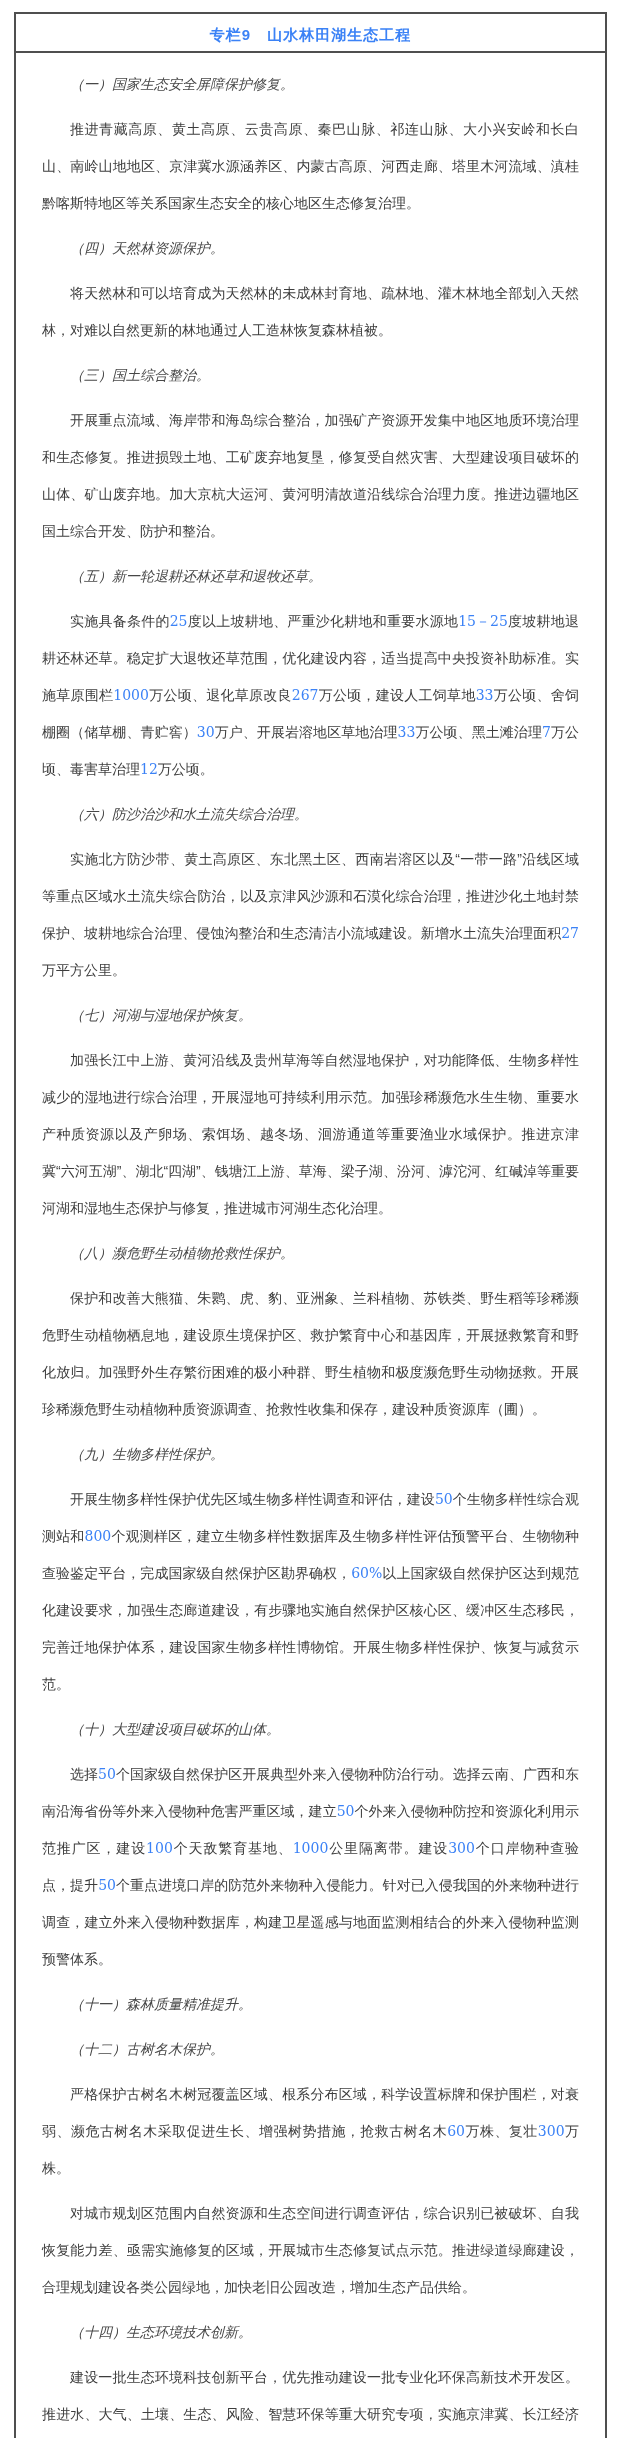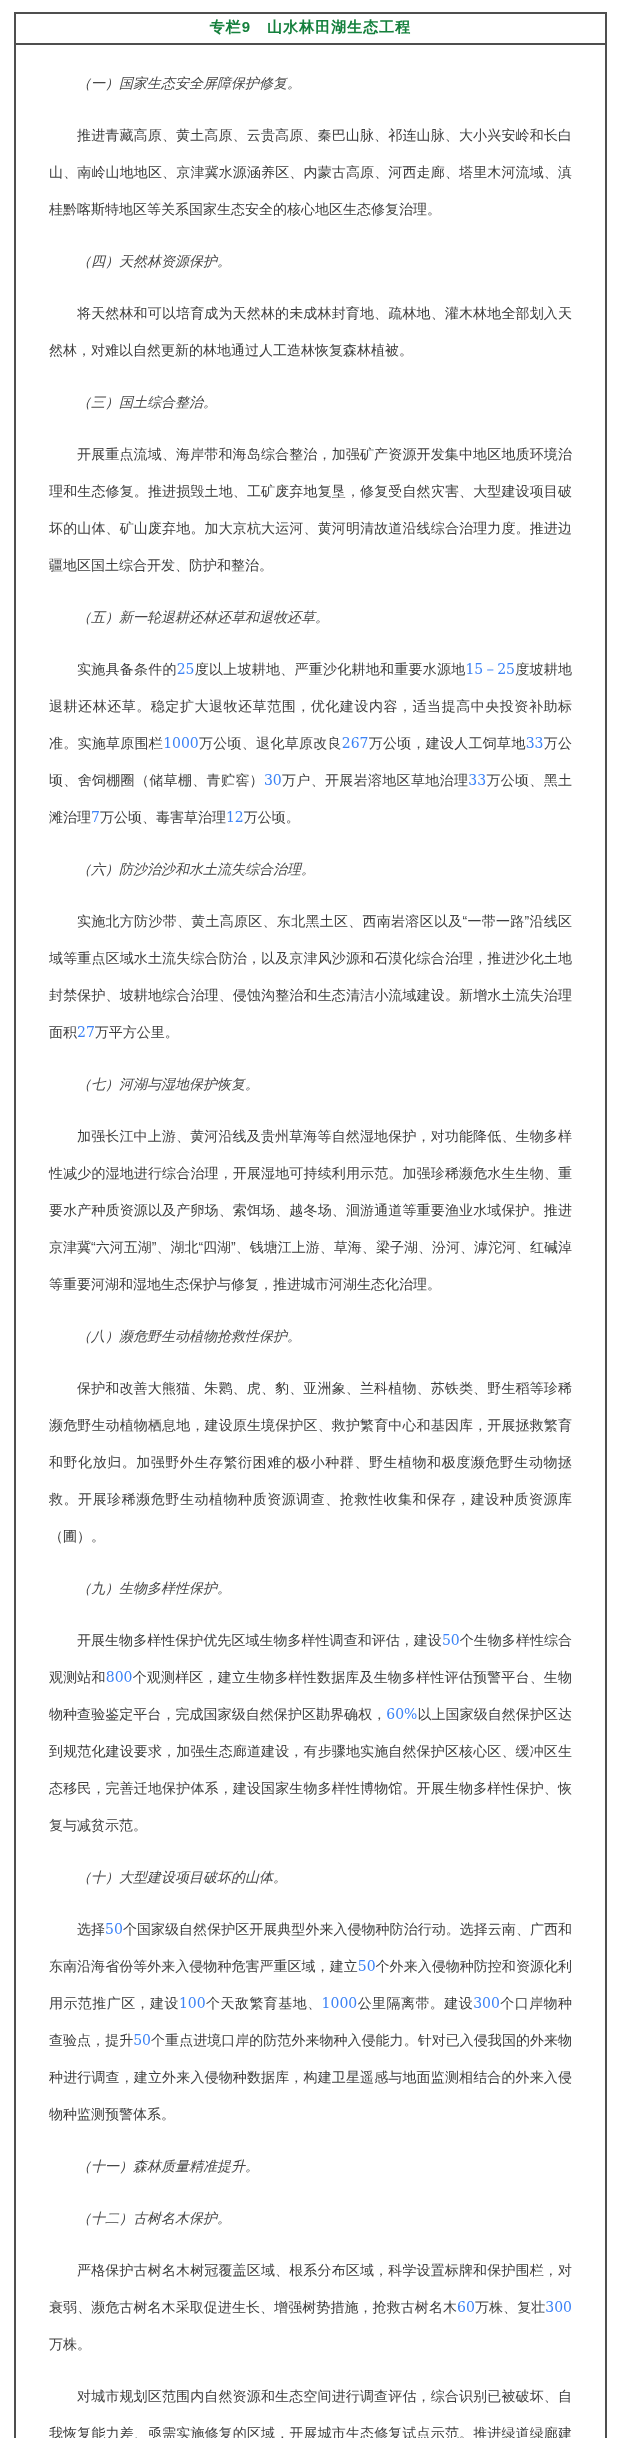--- a/index.html
+++ b/index.html
@@ -13,35 +13,35 @@
     font-family: "Liberation Sans", "DejaVu Sans", sans-serif;
   }
   .doc-box {
     margin: 12px 14px;
     border: 2px solid #4f4f4f;
     background: #ffffff;
   }
   .title-bar {
     border-bottom: 2px solid #4f4f4f;
     text-align: center;
-    padding: 4px 0 6px;
+    padding: 12px 0 6px;
     font-size: 15px;
     font-weight: bold;
-    color: #15803d;
+    color: #3b82f6;
     letter-spacing: 1px;
   }
   .content {
     padding: 5px 18px 10px;
     font-size: 14px;
     line-height: 37px;
     color: #3d3d3d;
     text-align: justify;
   }
   .content p {
-    margin: 15px;
+    margin: 8px;
     text-indent: 2em;
   }
   .heading {
     font-family: "DejaVu Serif", "Liberation Serif", serif;
     font-style: italic;
     color: #474747;
   }
   .para .num {
     font-family: "DejaVu Serif", "Liberation Serif", serif;
     color: #3b82f6;

